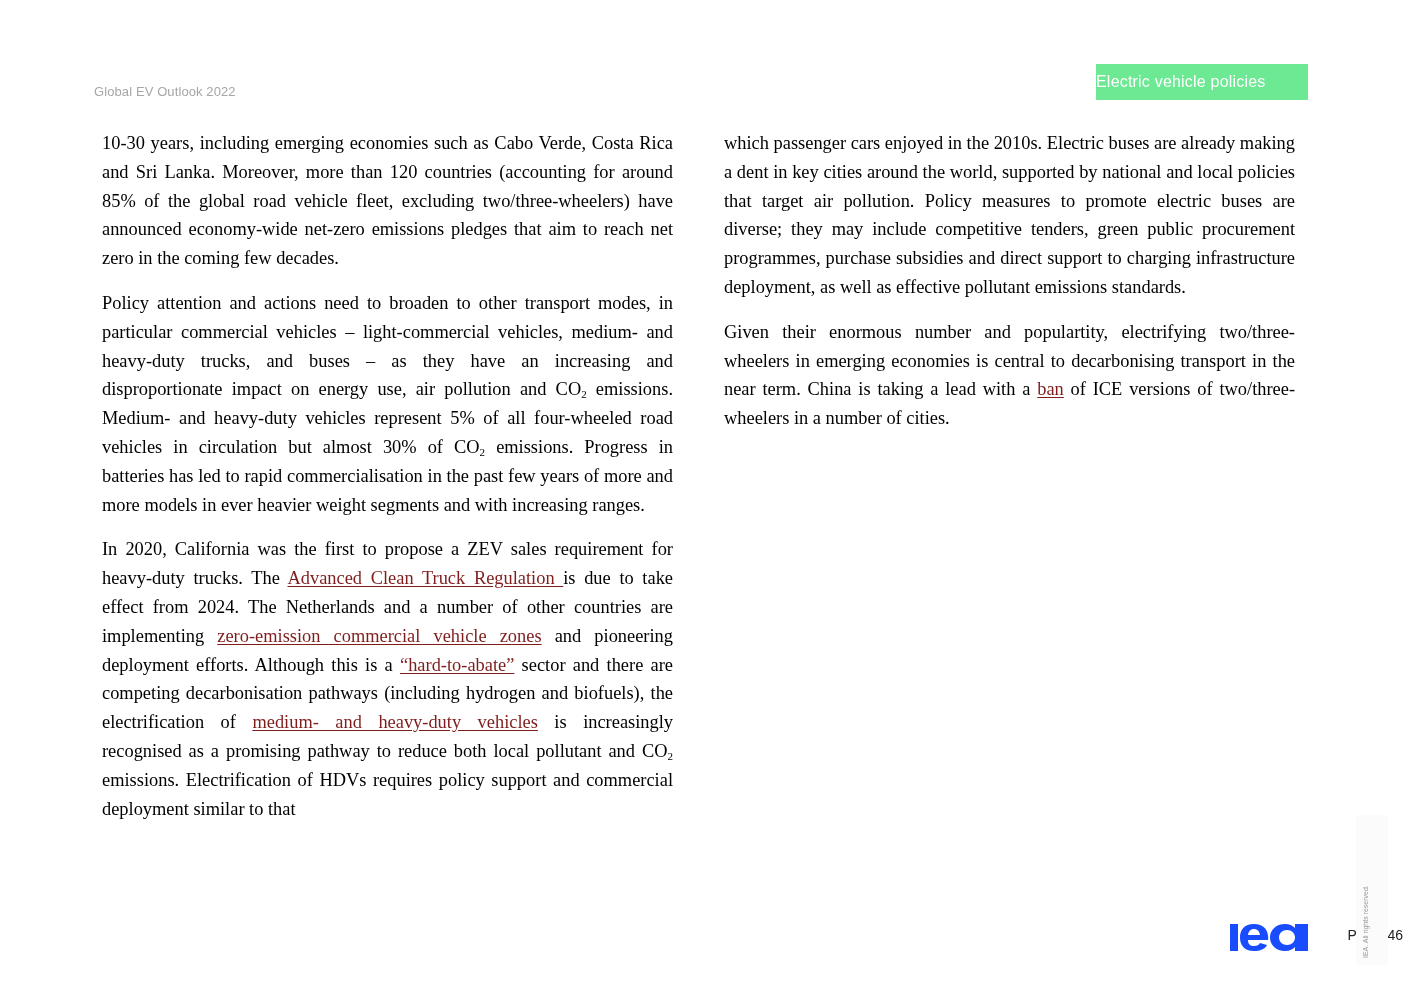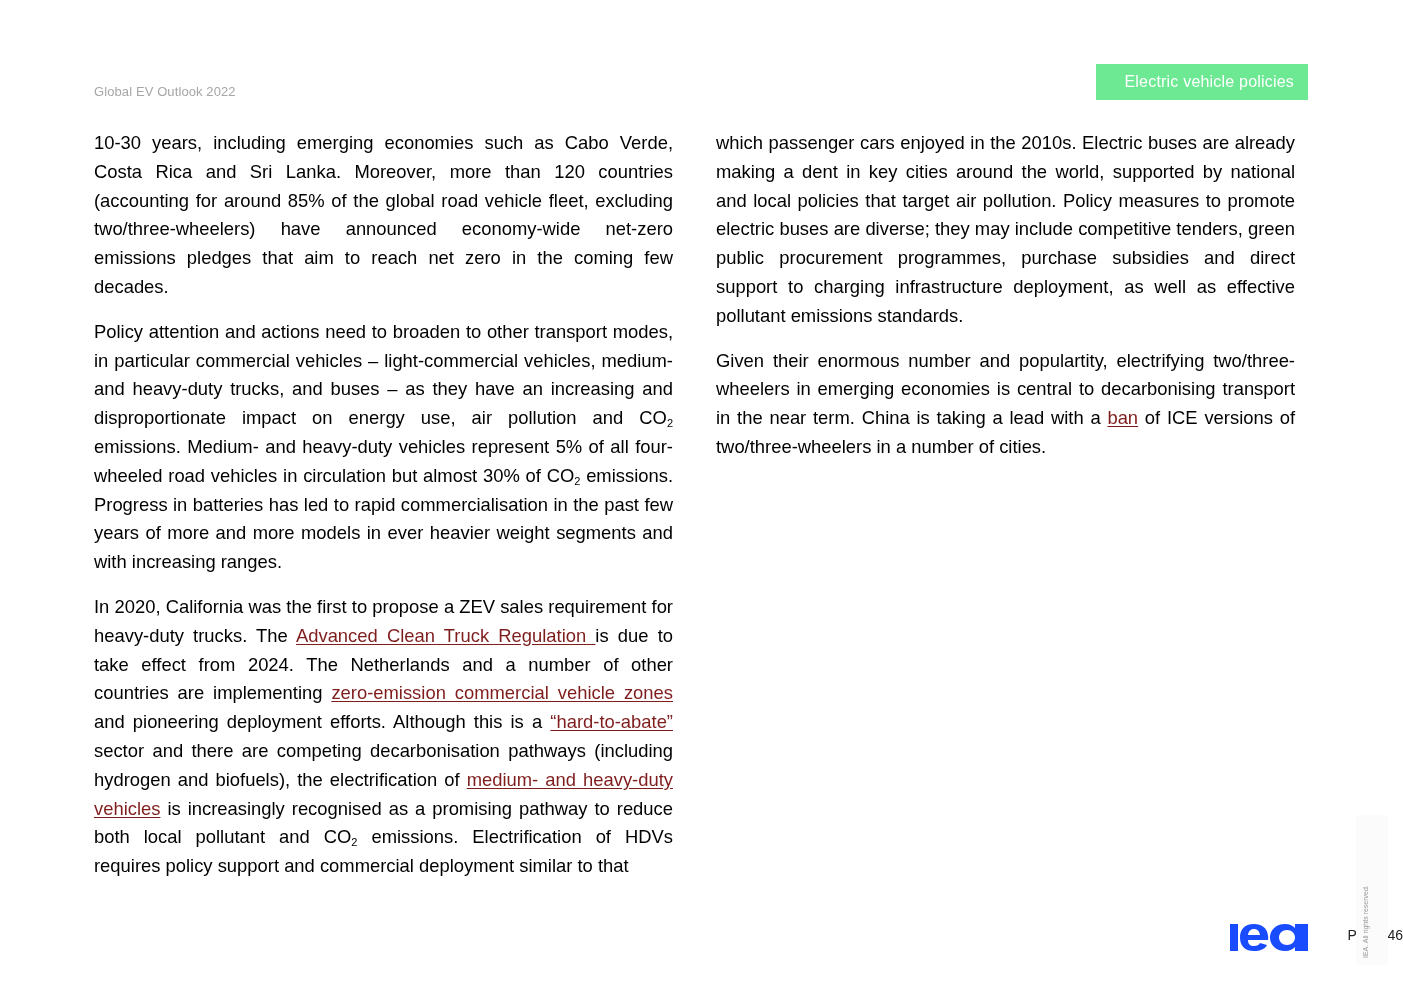--- a/index.html
+++ b/index.html
@@ -26,36 +26,36 @@
     .section-tag {
       position: absolute;
       left: 1096px;
       top: 64px;
       width: 212px;
       height: 36px;
       background: #6ce992;
       color: #ffffff;
       font-size: 16px;
       line-height: 36px;
-      text-align: right;
       padding-right: 14px;
       box-sizing: border-box;
       letter-spacing: 0.2px;
     }
     .column {
       position: absolute;
       top: 129px;
       font-size: 18.4px;
       line-height: 28.8px;
       text-align: justify;
     }
     .col-left { left: 94px; width: 579px; }
     .col-right { left: 716px; width: 579px; }
     .column p {
-      margin: 0 0 16px 0;
+      margin: 0 0 16px 8px;
+      font-family: Liberation Serif, serif;
     }
     .column a {
       color: #7f1d1d;
       text-decoration: underline;
       text-underline-offset: 2px;
     }
     sub {
       font-size: 11px;
       vertical-align: -3px;
       line-height: 0;

